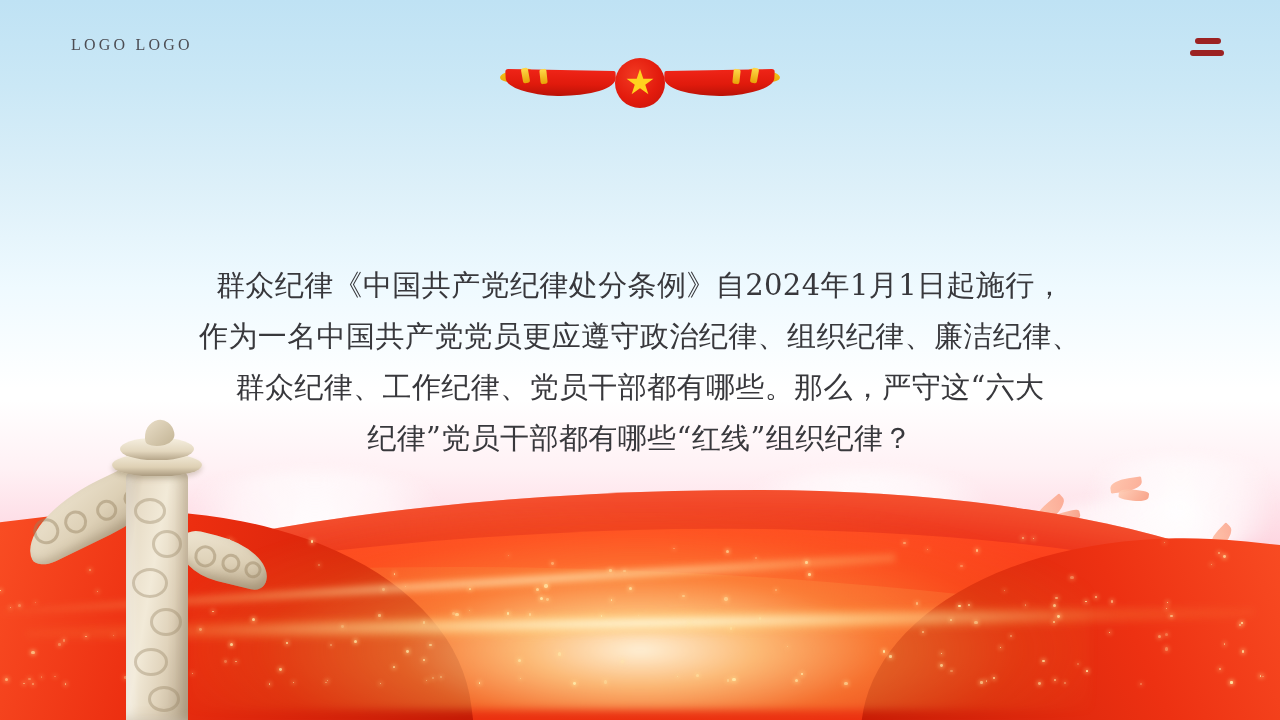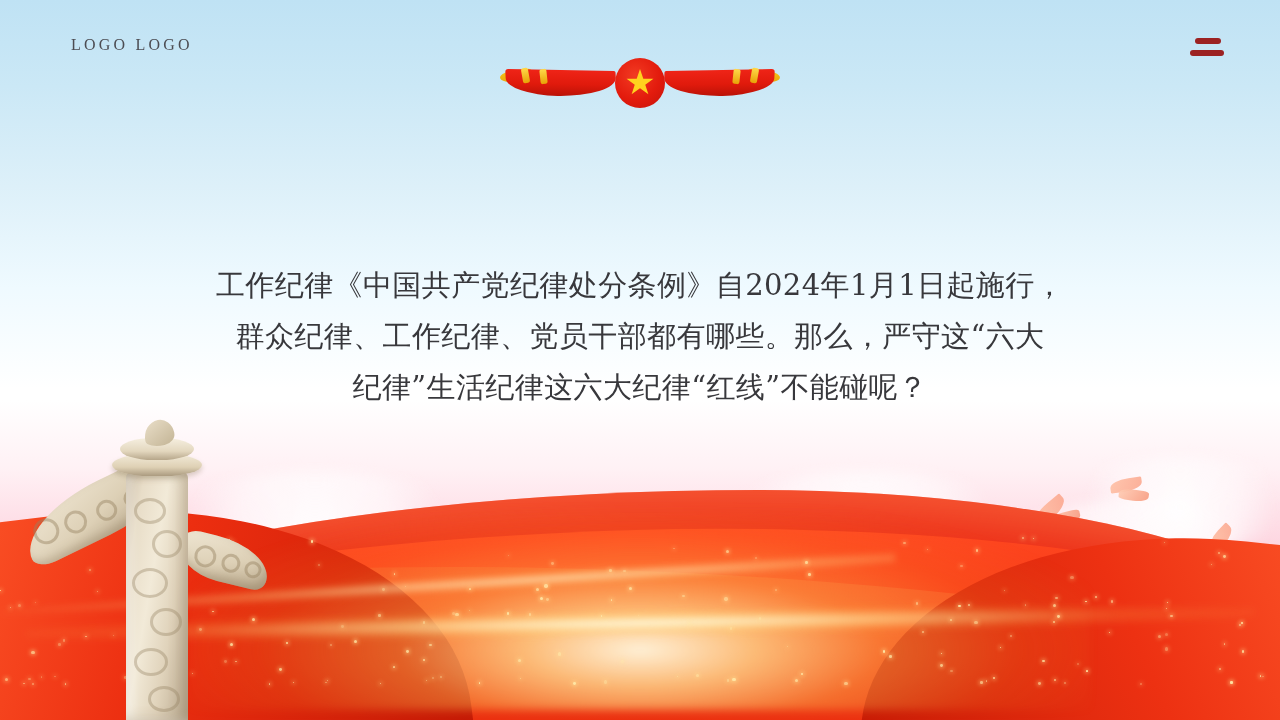--- a/index.html
+++ b/index.html
@@ -623,18 +623,19 @@
     <div class="rb-gold" style="left:40px; top:11px; transform:rotate(-6deg);"></div>
     <div class="rb-gold" style="right:22px; top:10px; transform:rotate(10deg);"></div>
     <div class="rb-gold" style="right:40px; top:11px; transform:rotate(6deg);"></div>
     <div class="rb-circle">
       <div class="rb-star"></div>
     </div>
   </div>
 
 
   <div class="body-text">
-    <div>工作纪律《中国共产党纪律处分条例》自2024年1月1日起施行，</div>
+    <div>群众纪律《中国共产党纪律处分条例》自2024年1月1日起施行，</div>
+    <div>作为一名中国共产党党员更应遵守政治纪律、组织纪律、廉洁纪律、</div>
     <div>群众纪律、工作纪律、党员干部都有哪些。那么，严守这“六大</div>
-    <div>纪律”生活纪律这六大纪律“红线”不能碰呢？</div>
+    <div>纪律”党员干部都有哪些“红线”组织纪律？</div>
   </div>
 
 </div>
 
 </body></html>

